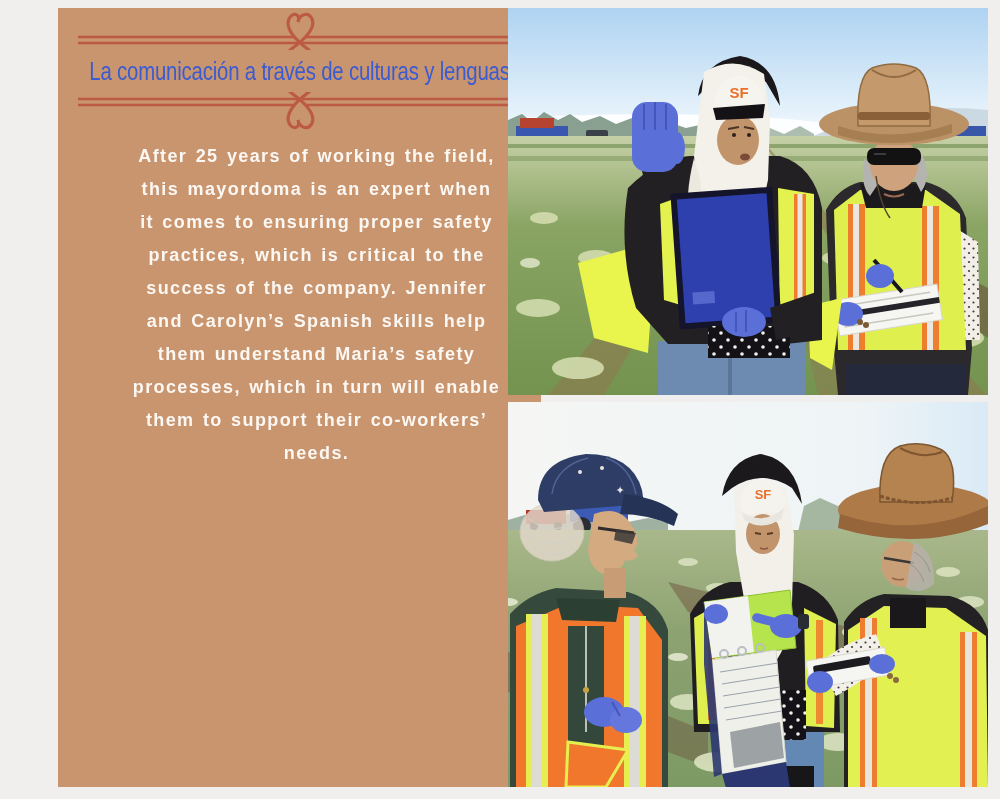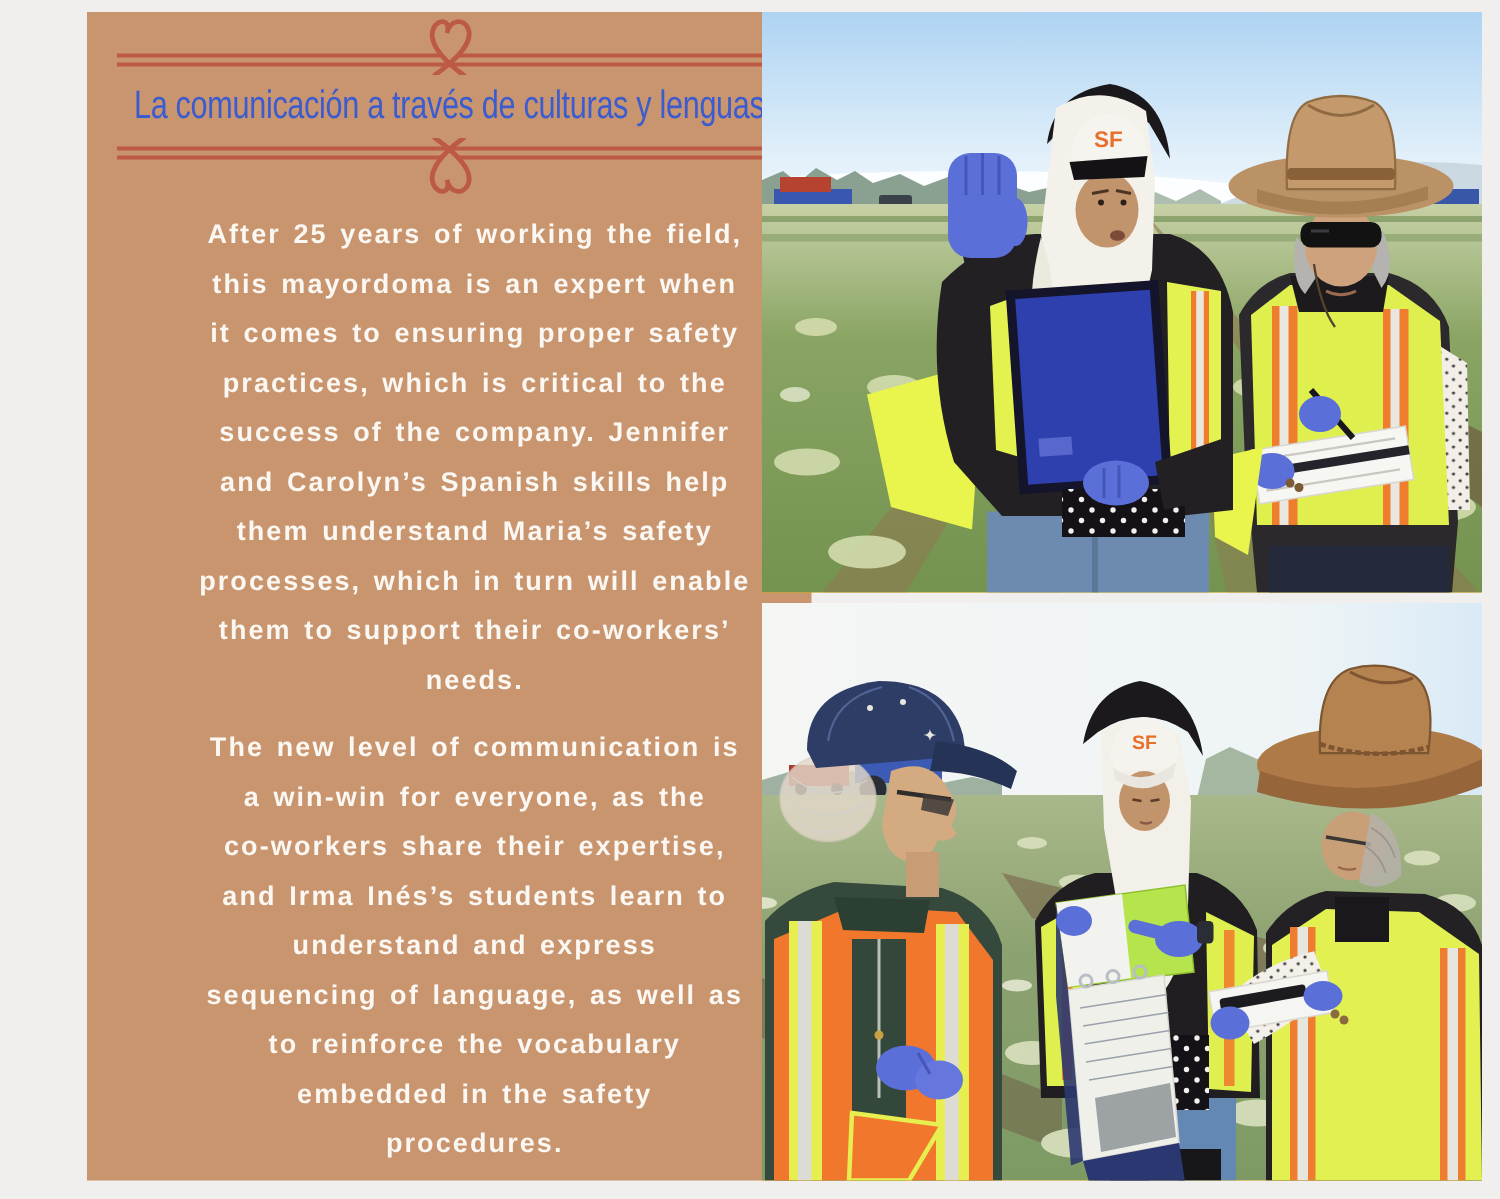--- a/index.html
+++ b/index.html
@@ -16,21 +16,21 @@
   .ornament.flip{transform:scaleY(-1);margin-top:6px;}
   .panel-title{display:block;text-align:center;color:var(--title-color);
         font-size:20px;line-height:30px;margin:6px 4px;white-space:nowrap;
         font-family:"Liberation Sans",sans-serif;letter-spacing:-0.2px;
         transform:scale(1.02,1.32);transform-origin:center;}
   .body-copy{padding:8px 10px 0 44px;text-align:center;}
   .body-copy p{color:var(--body-text);font-weight:700;font-size:18px;
         letter-spacing:1.4px;word-spacing:2px;line-height:33px;
         white-space:pre-line;font-family:"Liberation Sans",sans-serif;}
   .body-copy p + p{margin-top:12px;}
-  .photo{position:absolute;left:508px;width:480px;background:#eab308;}
+  .photo{position:absolute;left:508px;width:480px;background:#c2410c;}
   .photo svg{display:block;width:100%;height:100%;}
   .photo-top{top:8px;height:387px;}
   .photo-bottom{top:402px;height:385px;}
 </style>
 </head>
 <body>
 
 <div class="page">
 
   <div class="panel">
@@ -53,29 +53,20 @@
       <p>After 25 years of working the field,
 this mayordoma is an expert when
 it comes to ensuring proper safety
 practices, which is critical to the
 success of the company. Jennifer
 and Carolyn’s Spanish skills help
 them understand Maria’s safety
 processes, which in turn will enable
 them to support their co-workers’
 needs.</p>
-      <p>The new level of communication is
-a win-win for everyone, as the
-co-workers share their expertise,
-and Irma Inés’s students learn to
-understand and express
-sequencing of language, as well as
-to reinforce the vocabulary
-embedded in the safety
-procedures.</p>
     </div>
   </div>
 
   <div class="photo photo-top" role="img" aria-label="Two women in high-visibility safety vests standing in a lettuce field: one in a white head covering and SF cap raises a blue-gloved hand and holds a blue binder; the other, in a straw hat and sunglasses, writes in a notebook.">
     <svg viewBox="0 0 480 387" preserveAspectRatio="none">
       <defs>
         <linearGradient id="s1sky" x1="0" y1="0" x2="0" y2="1">
           <stop offset="0" stop-color="#aed3f2"></stop>
             <stop offset="0.7" stop-color="#e2f0fa"></stop>
             <stop offset="1" stop-color="#f7fbfe"></stop>

